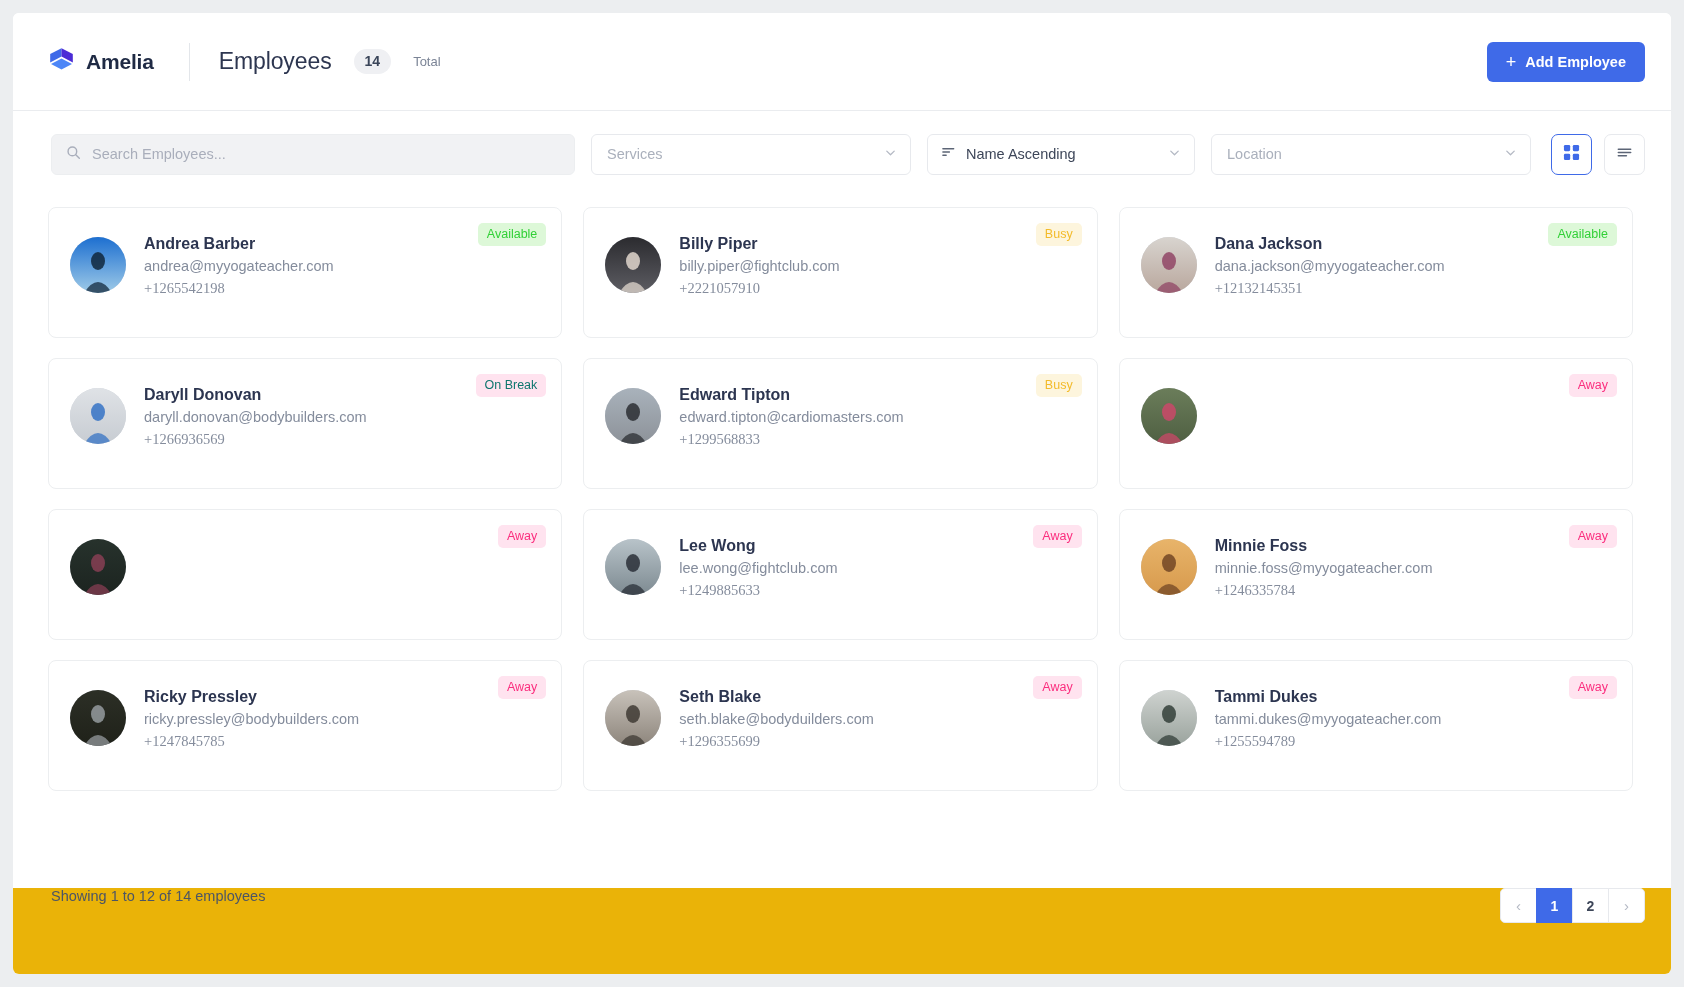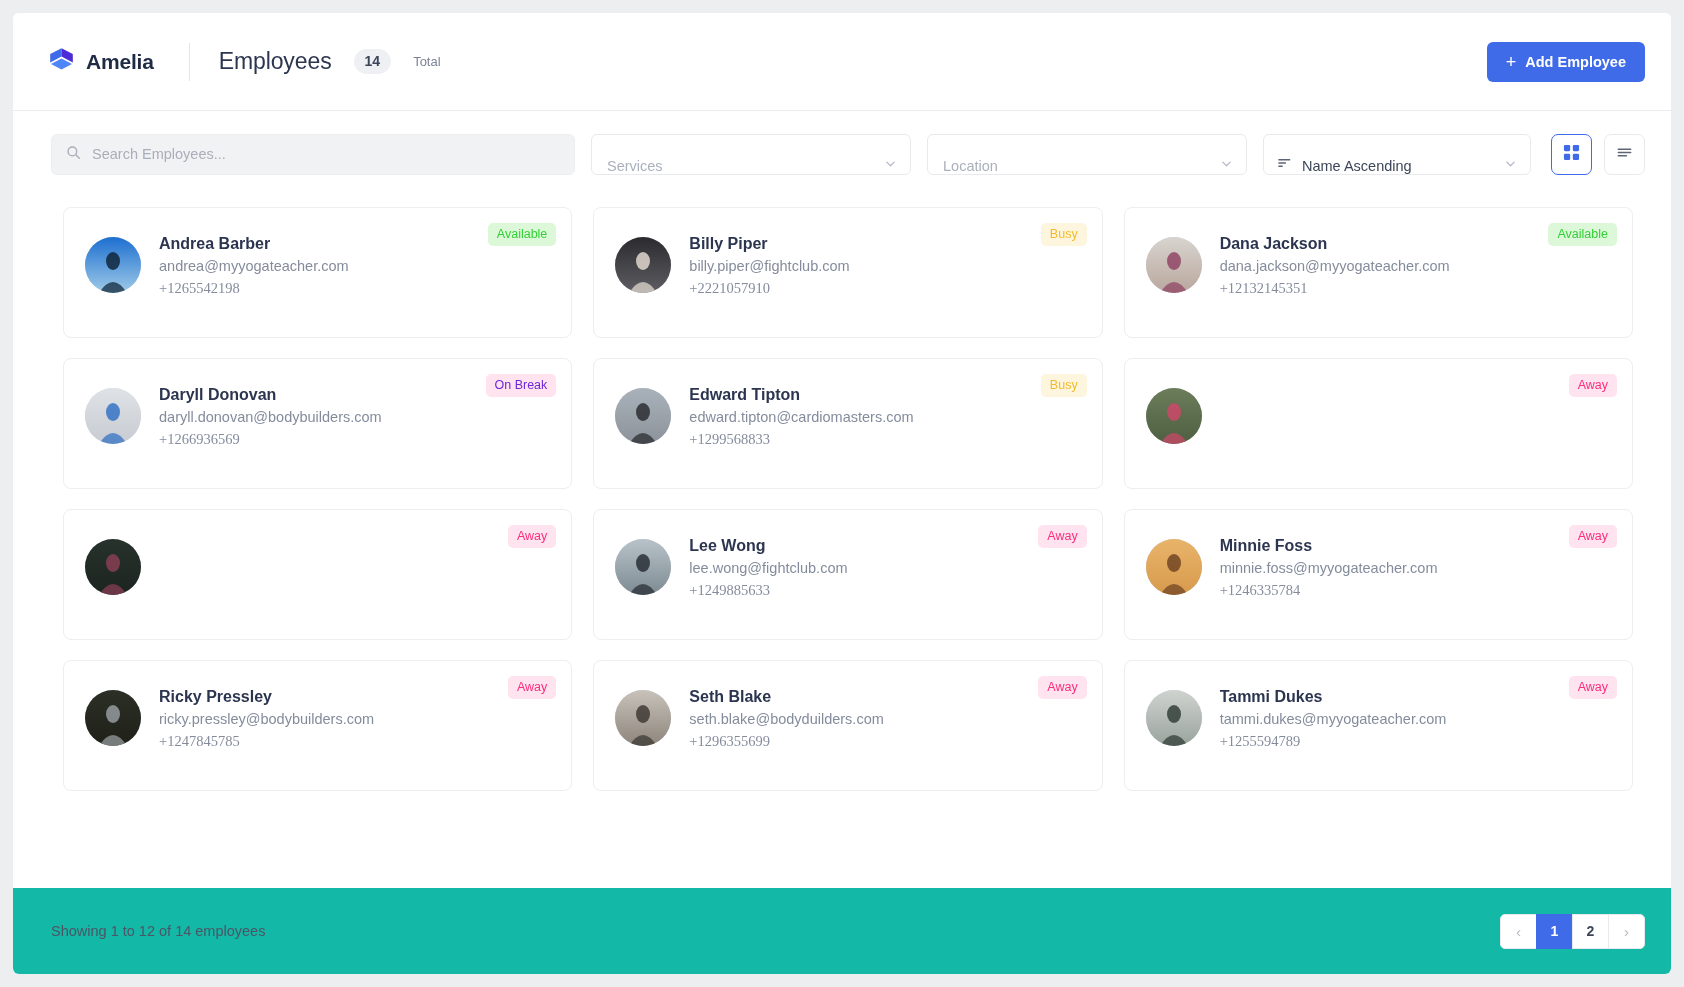--- a/index.html
+++ b/index.html
@@ -108,21 +108,21 @@
     color: #4b5464;
     width: 100%;
   }
   .search-input::placeholder { color: #a9aebb; }
   .select-box {
     height: 41px;
     background: #fff;
     border: 1px solid #e7e9ed;
     border-radius: 6px;
     display: flex;
-    align-items: flex-end;
+    align-items: center;
     padding: 0 13px 0 15px;
     cursor: pointer;
   }
   .select-services { width: 320px; }
   .select-location { width: 320px; }
   .select-sort { width: 268px; padding-left: 13px; }
   .select-text { font-size: 14.5px; color: #aab0bc; flex: 1; }
   .select-text.filled { color: #3d4659; }
   .sort-icon { margin-right: 10px; display:block; }
   .chev { display: block; flex: 0 0 auto; }
@@ -131,21 +131,21 @@
     width: 41px; height: 41px;
     border-radius: 7px;
     border: 1px solid #e7e9ed;
     background: #fff;
     display: flex; align-items: center; justify-content: center;
     cursor: pointer;
   }
   .vbtn.active { border: 1.5px solid #3f6ae8; }
 
   
-  .content { flex: 1; padding: 10px 38px 0 50px; overflow: hidden; }
+  .content { flex: 1; padding: 10px 38px 0 35px; overflow: hidden; }
   .card-grid {
     display: grid;
     grid-template-columns: repeat(3, 1fr);
     gap: 20px 21px;
   }
   .emp-card {
     position: relative;
     height: 131px;
     background: #fff;
     border: 1px solid #eceef0;
@@ -191,30 +191,30 @@
     position: absolute;
     top: 15px; right: 15px;
     font-size: 12.5px;
     font-weight: 400;
     border-radius: 5px;
     padding: 4px 9px 5px 9px;
     line-height: 1.15;
   }
   .st-available { background: #ddf8d8; color: #32d037; }
   .st-busy      { background: #fdf5dd; color: #f3bb2a; }
-  .st-onbreak   { background: #ffe3ef; color: #6d28d9; }
+  .st-onbreak   { background: #ffe3ef; color: #0f766e; }
   .st-away      { background: #ffe3ef; color: #fb2e7e; }
 
   
   .footer {
     flex: 0 0 86px;
     display: flex;
-    align-items: center;
+    align-items: flex-start;
     padding: 0 26px 0 38px;
-    background: #14b8a6;
+    background: #eab308;
   }
   .showing-text { font-size: 14.5px; color: #4c5565; }
   .footer-spacer { flex: 1; }
   .pager { display: flex; }
   .pg {
     min-width: 37px; height: 35px;
     border: 1px solid #e7e9ed;
     background: #fff;
     display: flex; align-items: center; justify-content: center;
     font-size: 14px; font-weight: 700;
@@ -270,38 +270,38 @@
 
     <div class="select-box select-services">
       <span class="select-text">Services</span>
       <span class="chev">
         <svg width="13" height="13" viewBox="0 0 14 14" fill="none" stroke="#b4b9c4" stroke-width="1.4" stroke-linecap="round" stroke-linejoin="round">
             <polyline points="3,5.5 7,9.5 11,5.5"></polyline>
           </svg>
       </span>
     </div>
 
-    <div class="select-box select-location">
-      <span class="select-text">Location</span>
-      <span class="chev">
-        <svg width="13" height="13" viewBox="0 0 14 14" fill="none" stroke="#b4b9c4" stroke-width="1.4" stroke-linecap="round" stroke-linejoin="round">
-            <polyline points="3,5.5 7,9.5 11,5.5"></polyline>
-          </svg>
-      </span>
-    </div>
-
     <div class="select-box select-sort">
       <span class="sort-icon">
         <svg width="15" height="14" viewBox="0 0 16 14" stroke="#5c6576" stroke-width="1.5" stroke-linecap="round">
           <line x1="2" y1="3.5" x2="13.5" y2="3.5"></line>
           <line x1="2" y1="7" x2="9" y2="7"></line>
           <line x1="2" y1="10.5" x2="5.5" y2="10.5"></line>
         </svg>
       </span>
       <span class="select-text filled">Name Ascending</span>
+      <span class="chev">
+        <svg width="13" height="13" viewBox="0 0 14 14" fill="none" stroke="#b4b9c4" stroke-width="1.4" stroke-linecap="round" stroke-linejoin="round">
+            <polyline points="3,5.5 7,9.5 11,5.5"></polyline>
+          </svg>
+      </span>
+    </div>
+
+    <div class="select-box select-location">
+      <span class="select-text">Location</span>
       <span class="chev">
         <svg width="13" height="13" viewBox="0 0 14 14" fill="none" stroke="#b4b9c4" stroke-width="1.4" stroke-linecap="round" stroke-linejoin="round">
             <polyline points="3,5.5 7,9.5 11,5.5"></polyline>
           </svg>
       </span>
     </div>
 
     <div class="view-toggles">
       <div class="vbtn active">
         <span>

